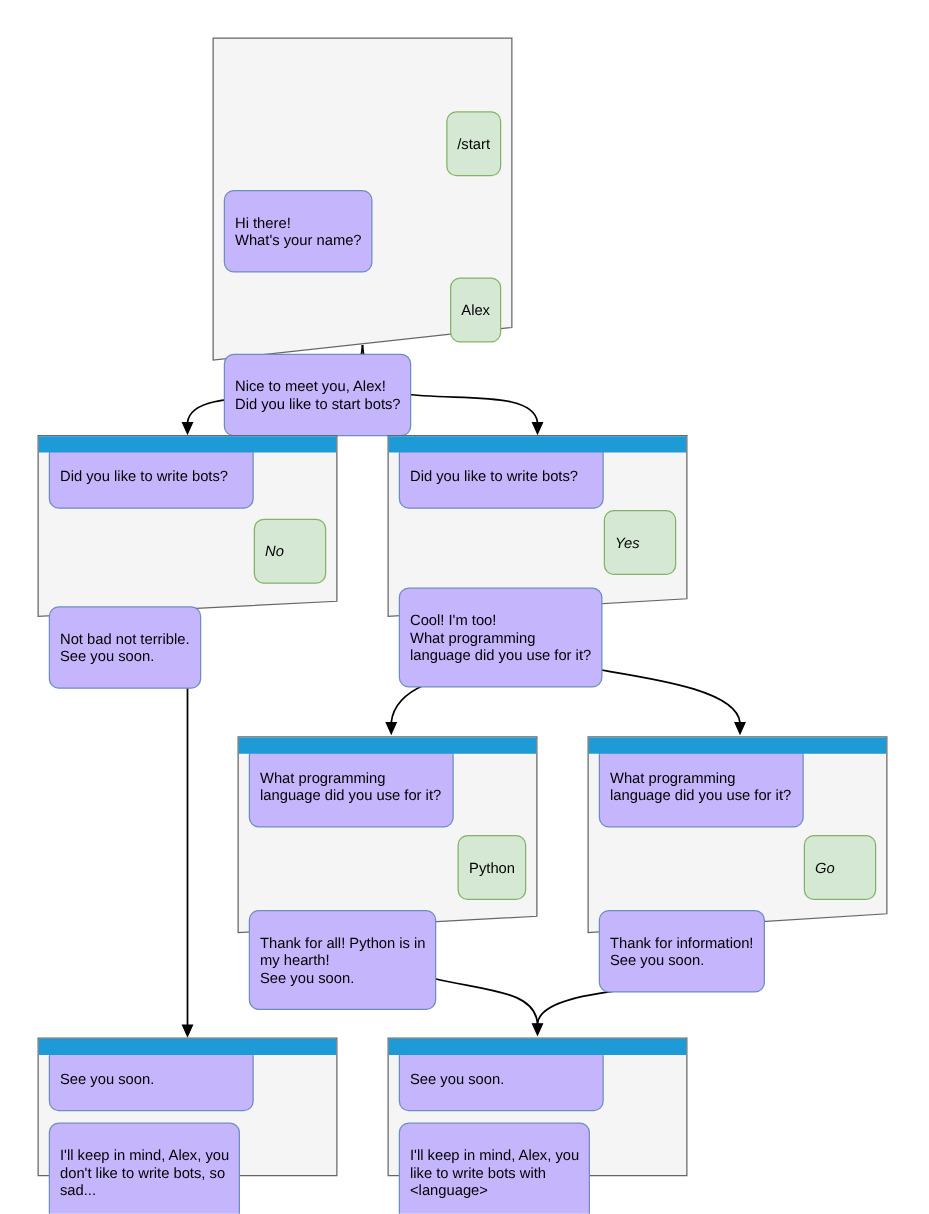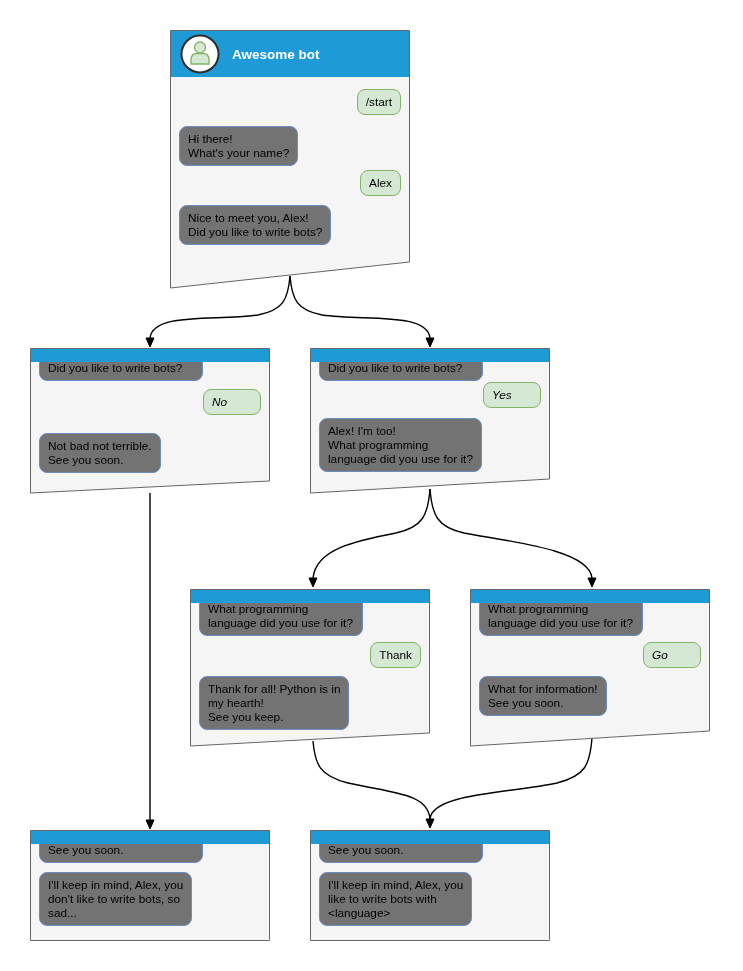--- a/index.html
+++ b/index.html
@@ -33,24 +33,24 @@
     position:absolute;left:0;right:0;z-index:2;
     display:flex;flex-direction:column;align-items:flex-start;
     padding:0 9px;box-sizing:border-box;
   }
   .msgs.under-bar{top:7px;}
   .msgs.under-header{top:47px;padding-top:12px;}
 
   .bubble{
     font-size:11.8px;line-height:14px;color:#000000;
     white-space:pre;border-radius:8px;
-    padding:5px 8px;border:1px solid;box-sizing:border-box;
+    padding:18px 8px;border:1px solid;box-sizing:border-box;
     width:max-content;
   }
-  .bubble.bot{background:#737373;border-color:#6c8ebf;align-self:flex-start;}
+  .bubble.bot{background:#c4b5fd;border-color:#6c8ebf;align-self:flex-start;}
   .bubble.user{background:#d5e8d4;border-color:#82b366;align-self:flex-end;}
   .bubble.w163{width:164px;}
   .bubble.wide{min-width:58px;font-style:italic;}
 </style>
 </head>
 <body>
 
 <svg id="edges" width="743" height="971">
   <g>
     <path d="M290,276 C288,300 283,310 258,315 C215,321 153,312 150,338"></path>
@@ -78,37 +78,27 @@
   <g>
     <path d="M150,493 L150,820"></path>
     <polygon points="150,829 146,820 154,820"></polygon>
   </g>
 </svg>
 
 <div class="win" style="left:170px;top:30px;height:258px">
   <svg class="bg" width="240" height="259">
     <polygon points="0.5,0.5 239.5,0.5 239.5,232 0.5,258"></polygon>
   </svg>
-  <div class="win-header">
-    <div class="avatar-wrap">
-      <svg width="40" height="40" viewBox="0 0 40 40">
-        <circle cx="20" cy="20" r="18.5" fill="#ffffff" stroke="#2d2d2d" stroke-width="2"></circle>
-        <circle cx="20" cy="13.5" r="5.5" fill="#d5e8d4" stroke="#82b366" stroke-width="1.3"></circle>
-        <path d="M11,30 L11,26 Q11,19.5 17,19.5 L23,19.5 Q29,19.5 29,26 L29,30 Z" fill="#d5e8d4" stroke="#82b366" stroke-width="1.3"></path>
-      </svg>
-    </div>
-    <div class="win-title">Awesome bot</div>
-  </div>
   <div class="msgs under-header">
     <div class="bubble user">/start</div>
     <div class="bubble bot" style="margin-top:11px">Hi there!
 What's your name?</div>
     <div class="bubble user" style="margin-top:4px">Alex</div>
     <div class="bubble bot" style="margin-top:9px">Nice to meet you, Alex!
-Did you like to write bots?</div>
+Did you like to start bots?</div>
   </div>
 </div>
 
 <div class="win" style="left:30px;top:348px;height:145px">
   <svg class="bg" width="240" height="146">
     <polygon points="0.5,0.5 239.5,0.5 239.5,133 0.5,145"></polygon>
   </svg>
   <div class="bar"></div>
   <div class="msgs under-bar">
     <div class="bubble bot w163">Did you like to write bots?</div>
@@ -119,51 +109,51 @@
 </div>
 
 <div class="win" style="left:310px;top:348px;height:145px">
   <svg class="bg" width="240" height="146">
     <polygon points="0.5,0.5 239.5,0.5 239.5,131 0.5,145"></polygon>
   </svg>
   <div class="bar"></div>
   <div class="msgs under-bar">
     <div class="bubble bot w163">Did you like to write bots?</div>
     <div class="bubble user wide" style="margin-top:1px">Yes</div>
-    <div class="bubble bot" style="margin-top:10px">Alex! I'm too!
+    <div class="bubble bot" style="margin-top:10px">Cool! I'm too!
 What programming
 language did you use for it?</div>
   </div>
 </div>
 
 <div class="win" style="left:190px;top:589px;height:157px">
   <svg class="bg" width="240" height="158">
     <polygon points="0.5,0.5 239.5,0.5 239.5,144 0.5,157"></polygon>
   </svg>
   <div class="bar"></div>
   <div class="msgs under-bar">
     <div class="bubble bot w163">What programming
 language did you use for it?</div>
-    <div class="bubble user" style="margin-top:6px">Thank</div>
+    <div class="bubble user" style="margin-top:6px">Python</div>
     <div class="bubble bot" style="margin-top:8px">Thank for all! Python is in
 my hearth!
-See you keep.</div>
+See you soon.</div>
   </div>
 </div>
 
 <div class="win" style="left:470px;top:589px;height:157px">
   <svg class="bg" width="240" height="158">
     <polygon points="0.5,0.5 239.5,0.5 239.5,142 0.5,157"></polygon>
   </svg>
   <div class="bar"></div>
   <div class="msgs under-bar">
     <div class="bubble bot w163">What programming
 language did you use for it?</div>
     <div class="bubble user wide" style="margin-top:6px">Go</div>
-    <div class="bubble bot" style="margin-top:8px">What for information!
+    <div class="bubble bot" style="margin-top:8px">Thank for information!
 See you soon.</div>
   </div>
 </div>
 
 <div class="win" style="left:30px;top:830px;height:111px">
   <svg class="bg" width="240" height="112">
     <polygon points="0.5,0.5 239.5,0.5 239.5,110.5 0.5,110.5"></polygon>
   </svg>
   <div class="bar"></div>
   <div class="msgs under-bar">

